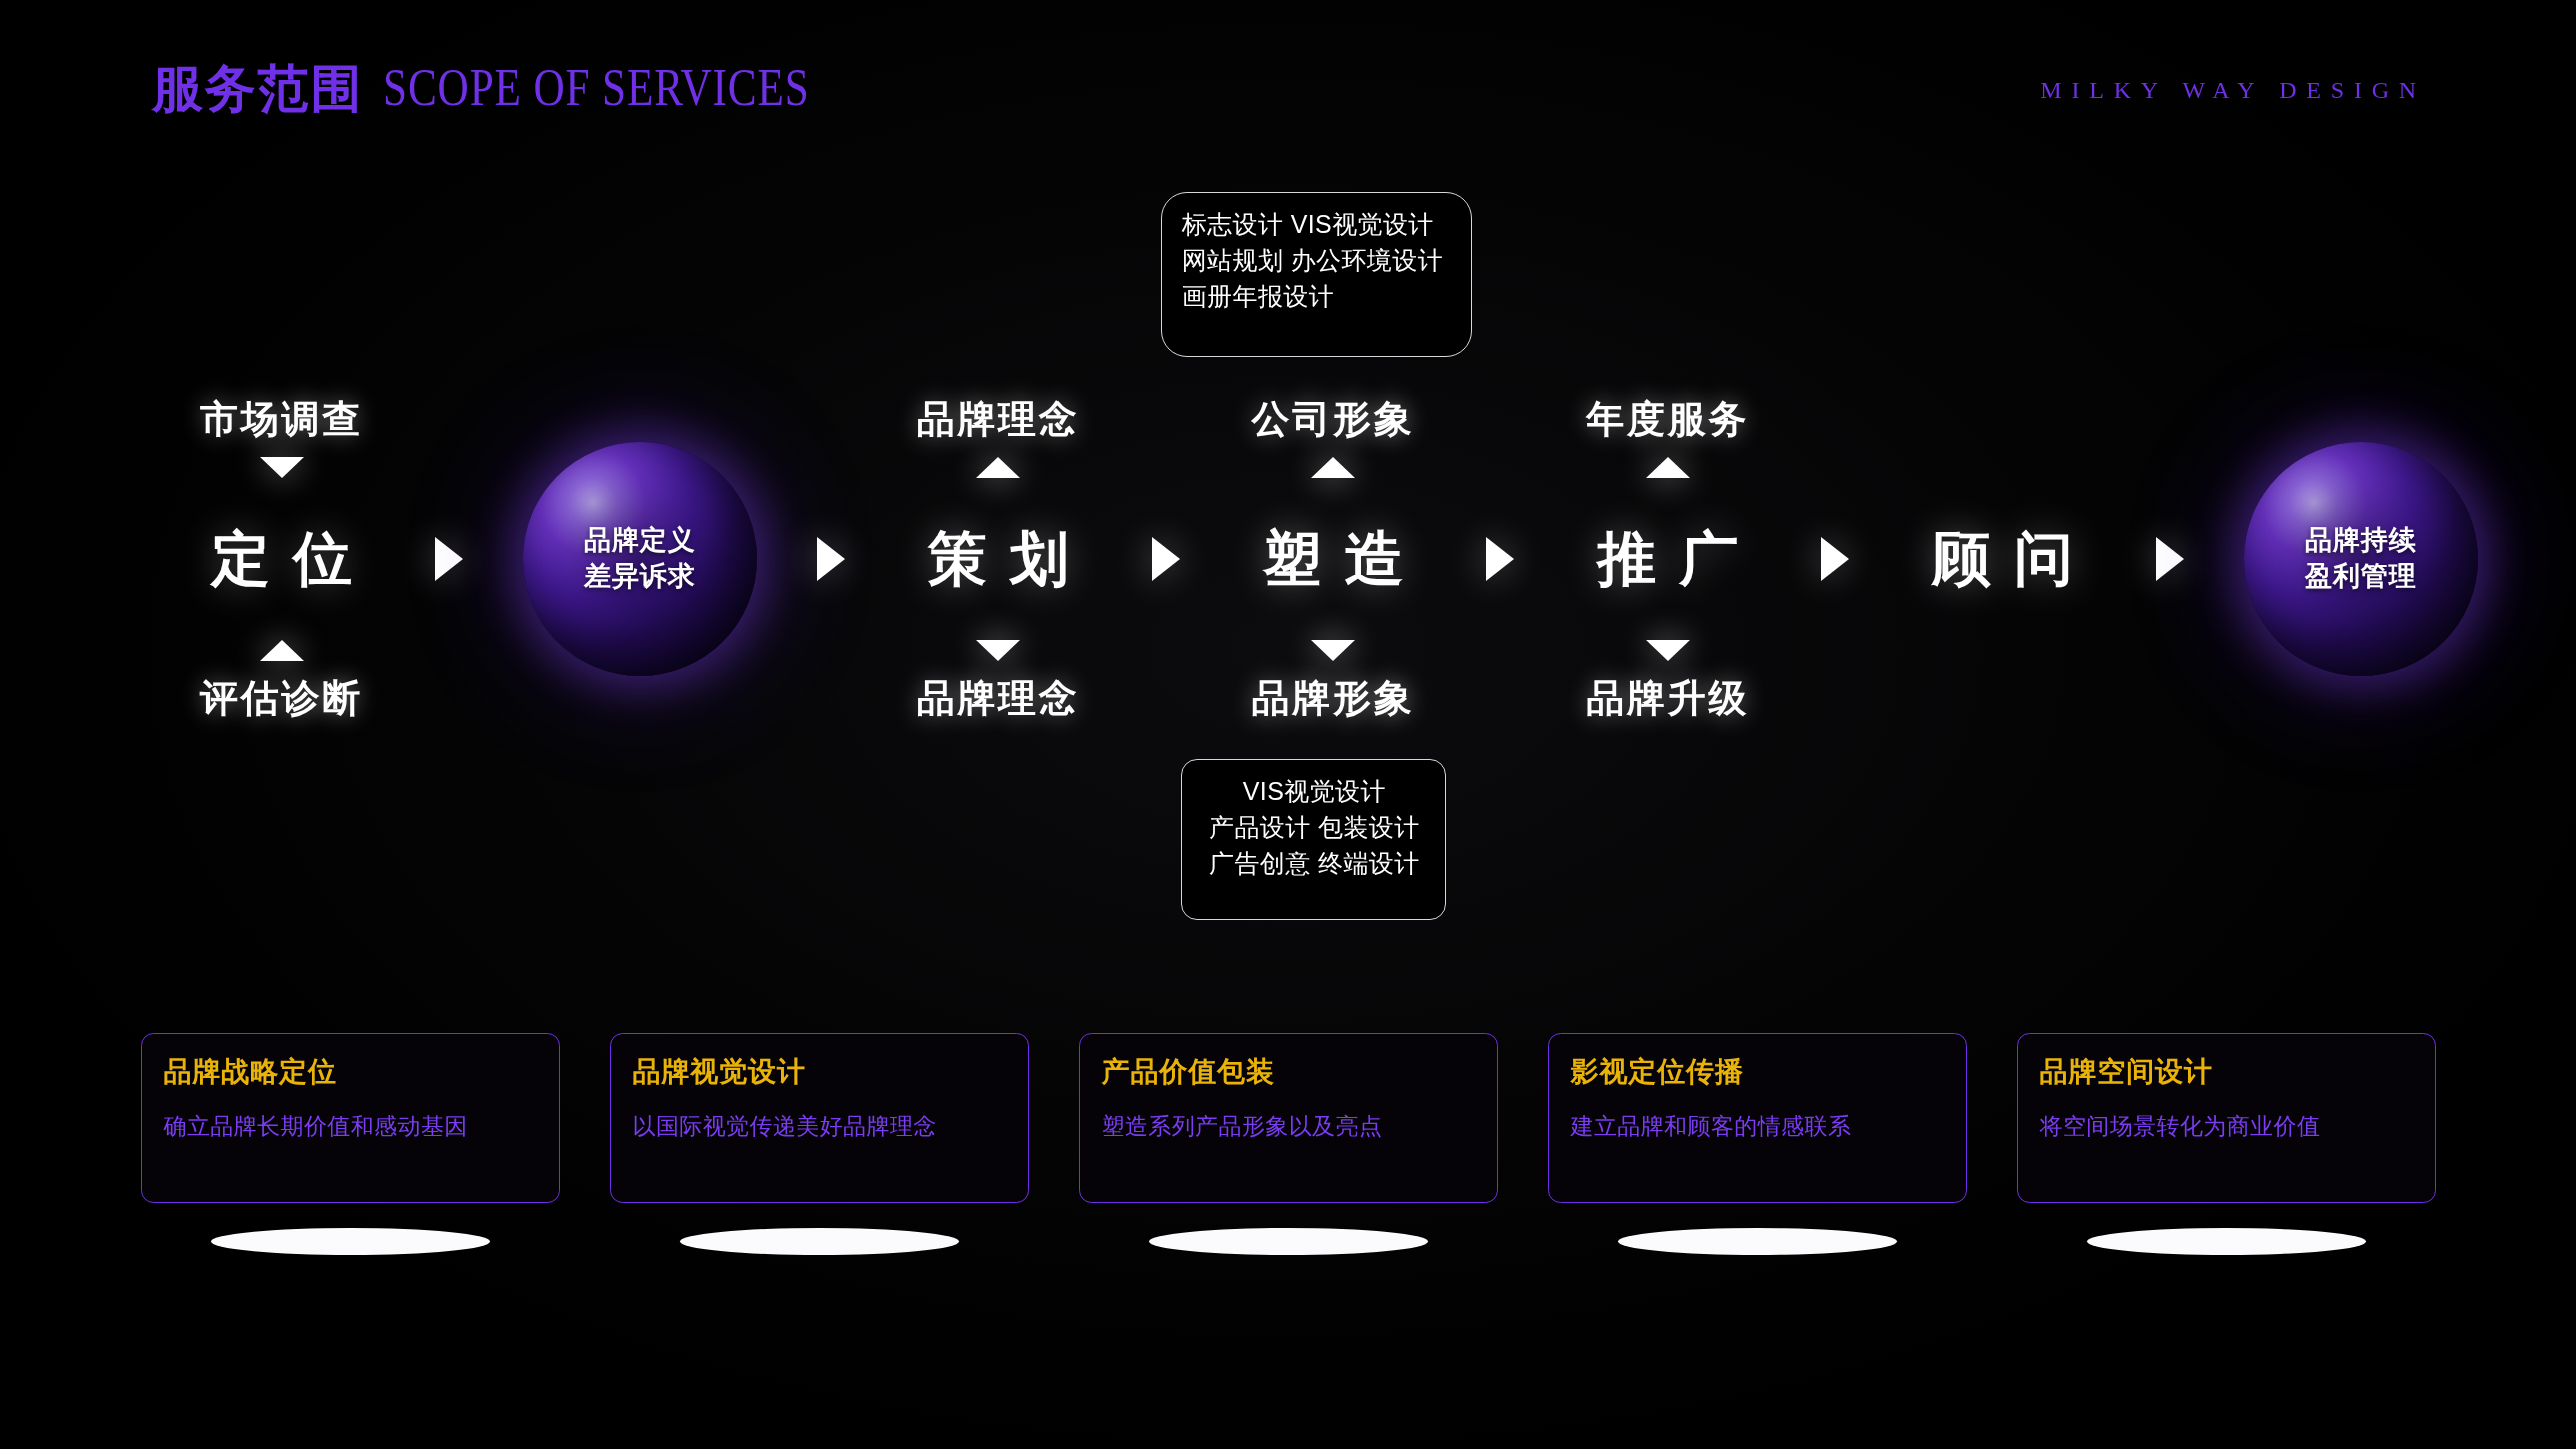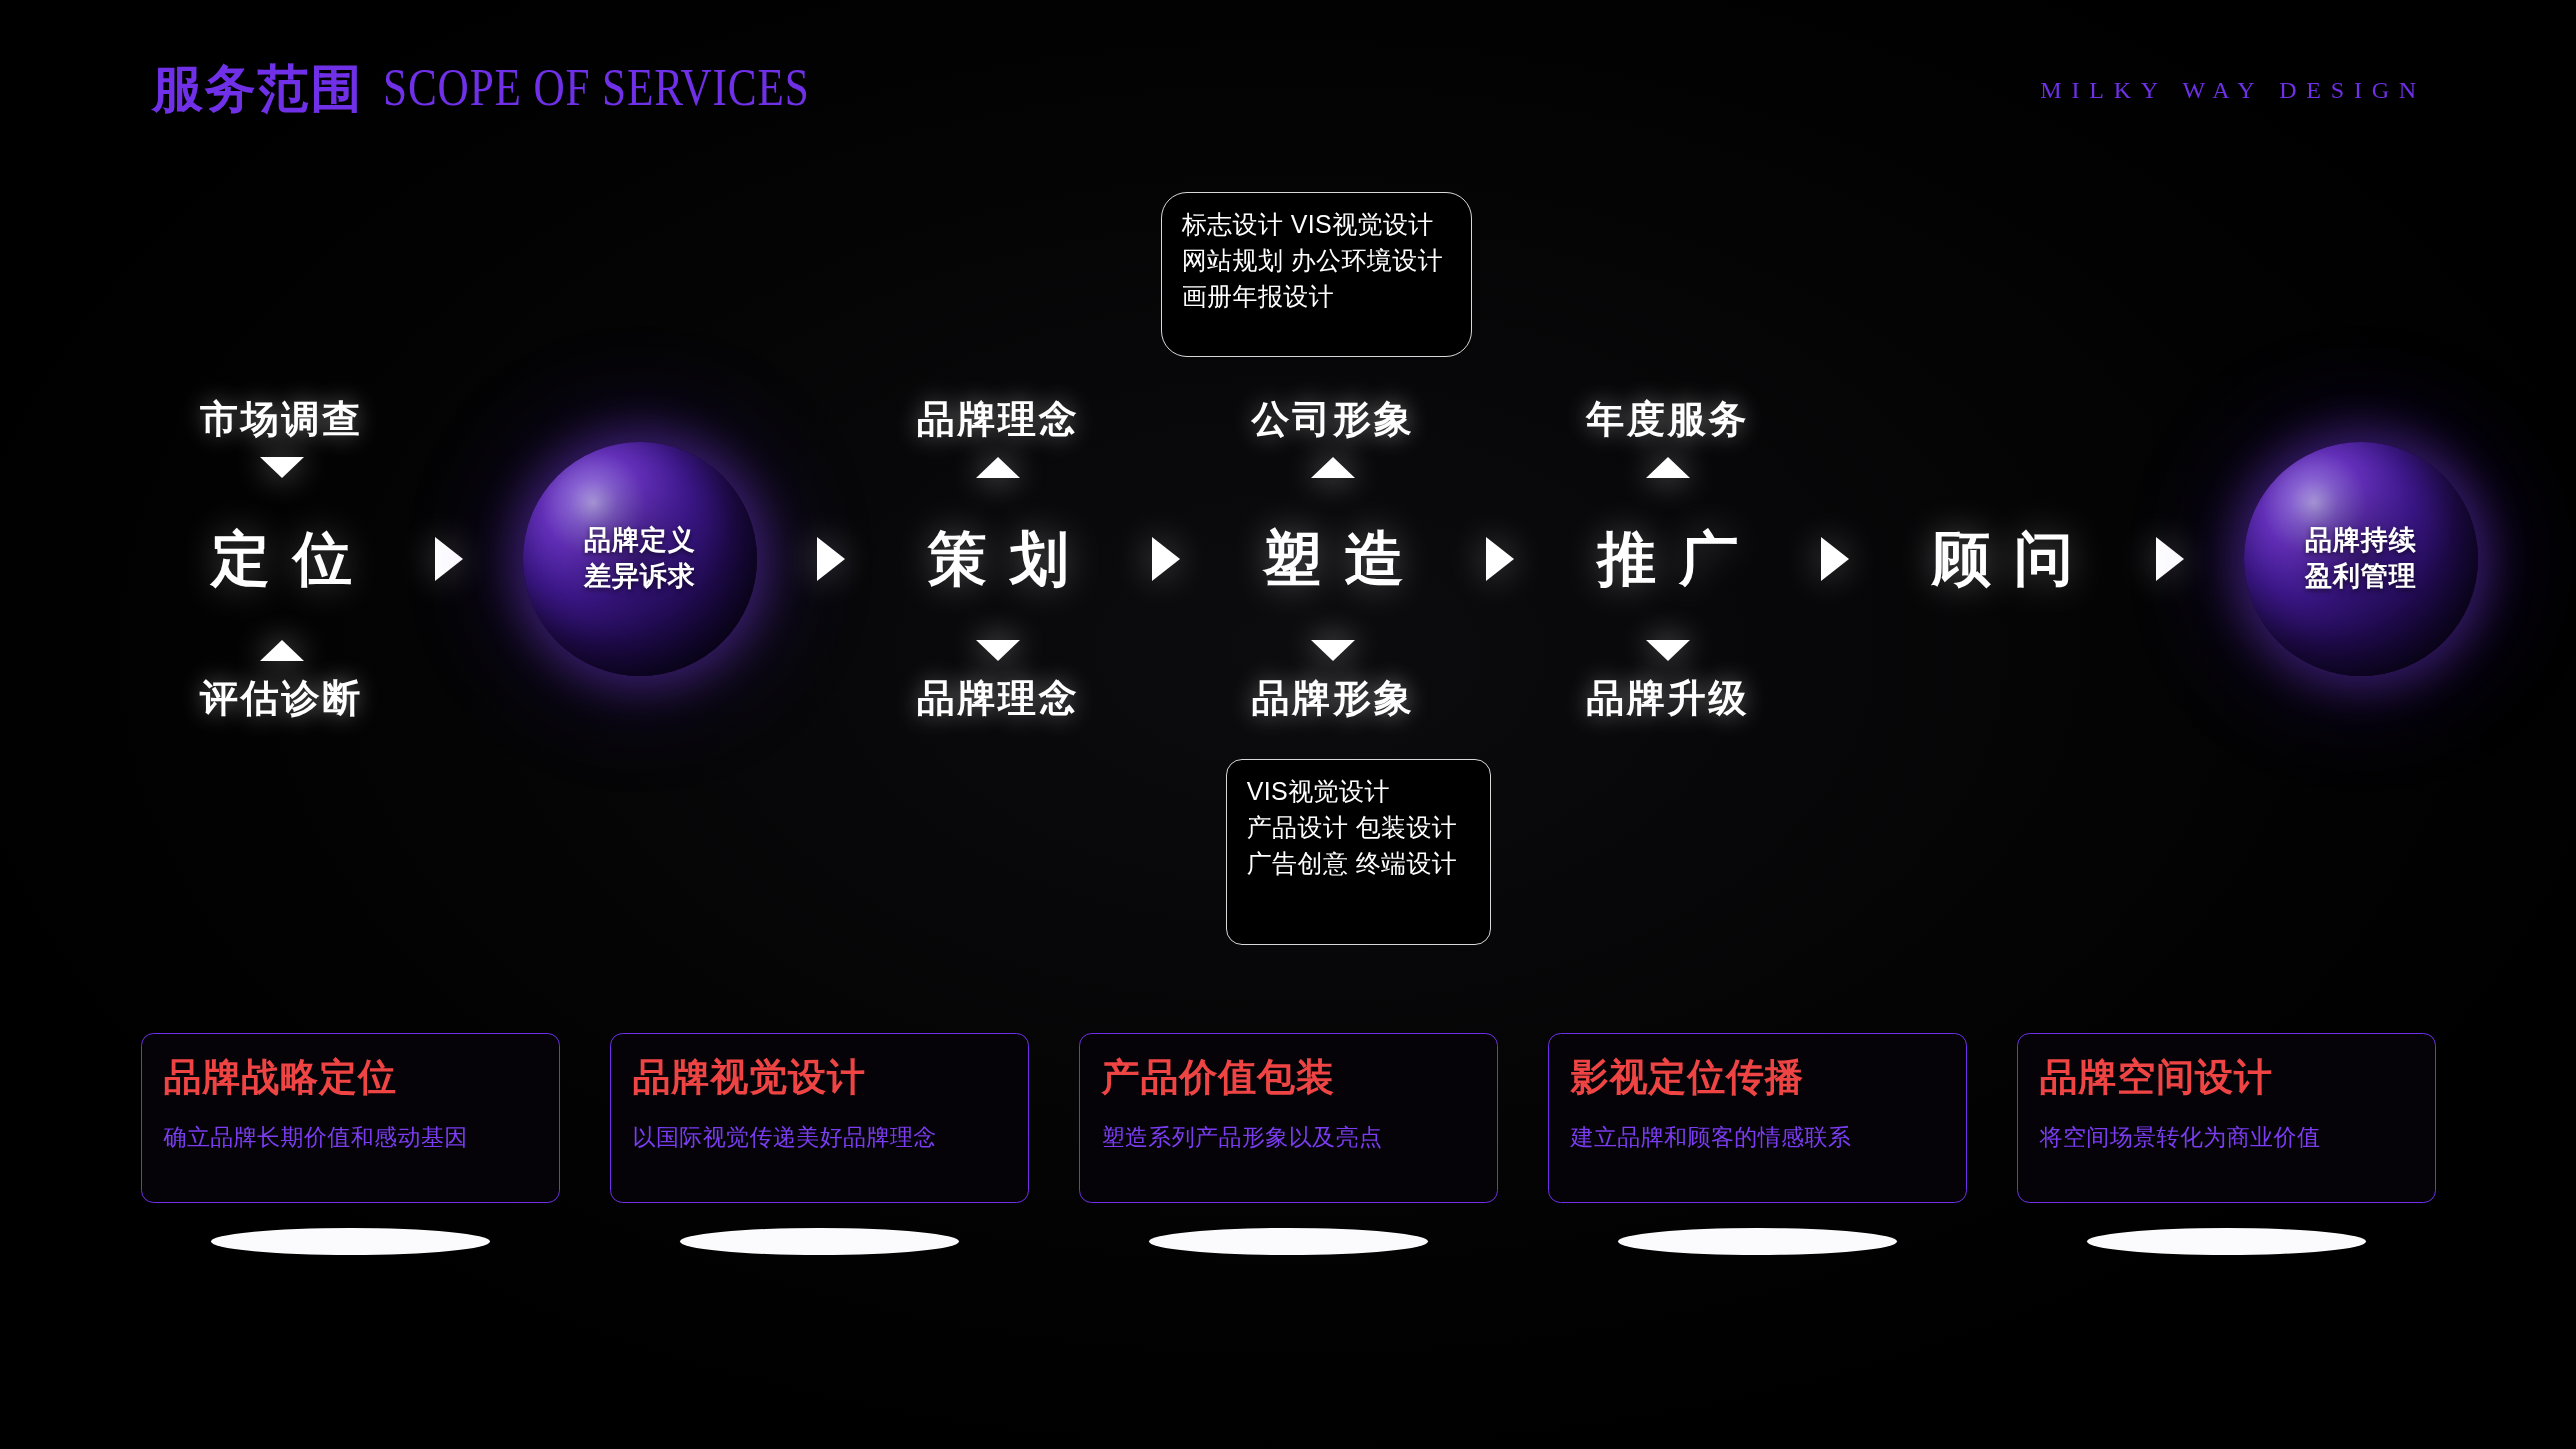--- a/index.html
+++ b/index.html
@@ -85,24 +85,25 @@
     letter-spacing: 0.4px;
   }
   #callout-top {
     left: 1161px;
     top: 192px;
     width: 311px;
     height: 165px;
     border-radius: 26px;
   }
   #callout-bottom {
-    left: 1226px;
+    left: 1181px;
     top: 759px;
     width: 265px;
-    height: 186px;
+    height: 161px;
+    text-align: center;
   }
 
   
   .flow {
     position: absolute;
     left: 0;
     top: 349px;
     width: 2576px;
     height: 420px;
   }
@@ -234,23 +235,23 @@
   .card {
     width: 100%;
     height: 170px;
     box-sizing: border-box;
     border: 1.8px solid #6f30e8;
     border-radius: 12.5px;
     background: #050308;
     padding: 23px 19.7px 0 21.5px;
   }
   .card-title {
-    font-size: 38px;
-    font-weight: 700;
-    color: #ef4444;
+    font-size: 28px;
+    font-weight: 700;
+    color: #eab308;
     letter-spacing: 0.9px;
     line-height: 1.1;
     white-space: nowrap;
   }
   .card-desc {
     margin-top: 23px;
     font-size: 23px;
     color: #7b3cf2;
     letter-spacing: 0.4px;
     white-space: nowrap;

